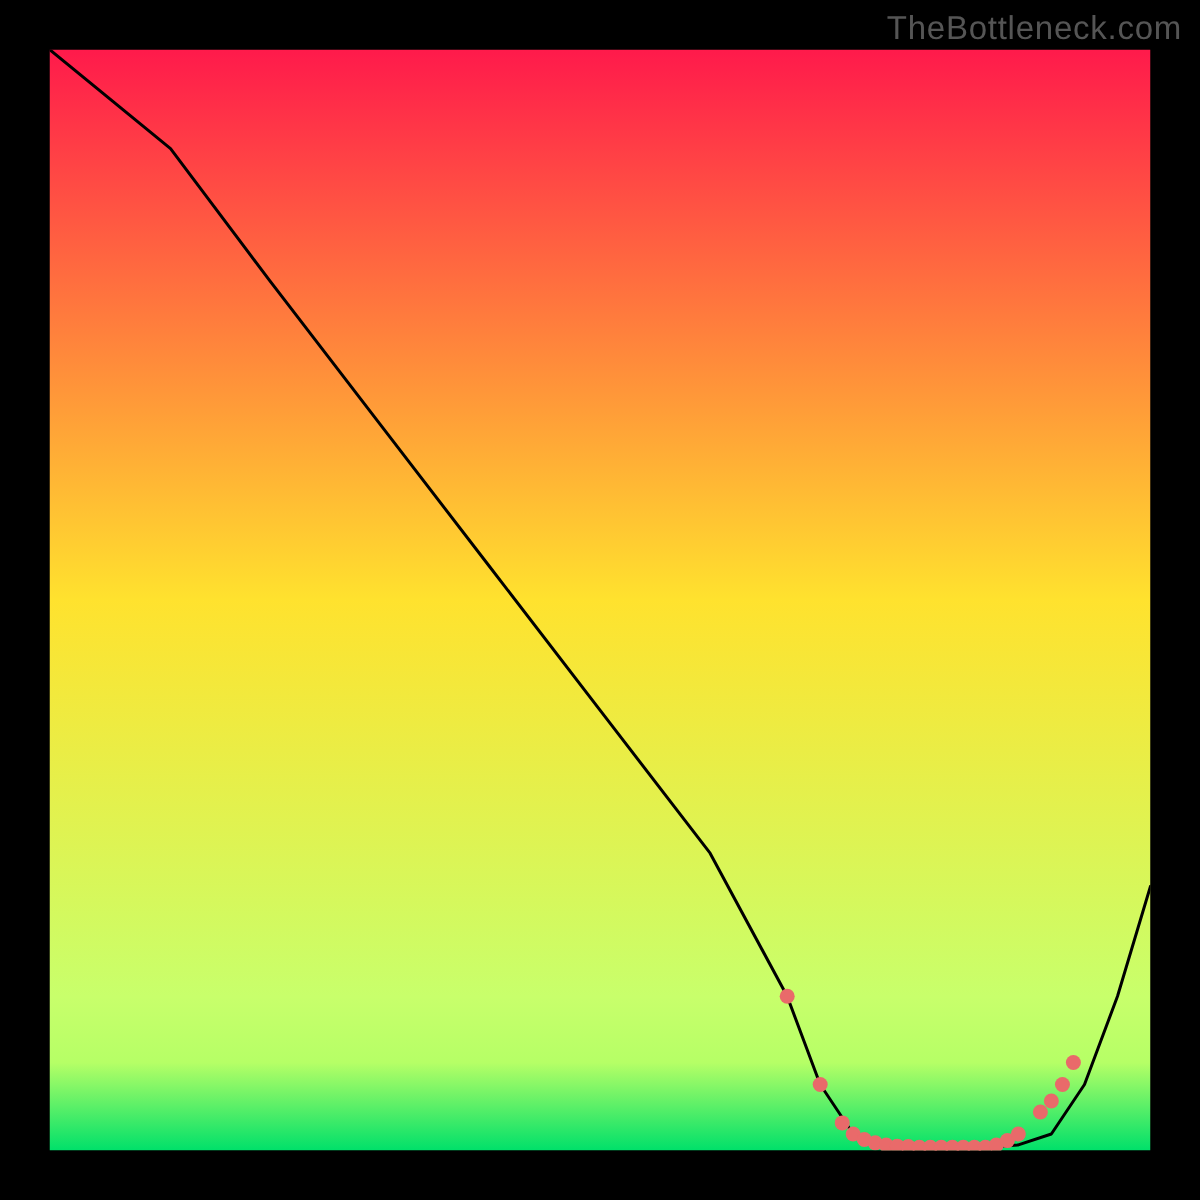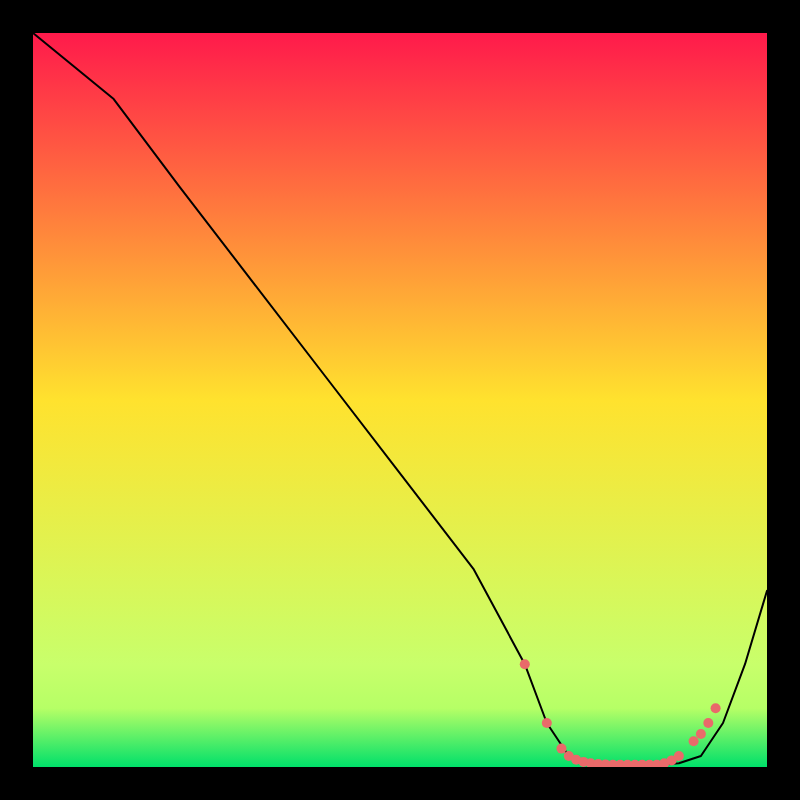--- a/index.html
+++ b/index.html
@@ -42,20 +42,21 @@
     stroke-linecap: round;
   }
   .dot {
     fill: #e96a6a;
   }
 </style>
 </head>
 <body>
 <div class="wrap">
 
+  <div class="watermark">TheBottleneck.com</div>
 
   <div class="plot">
     <svg id="plot-svg" width="734" height="734" viewBox="0 0 734 734">
       <defs>
         <linearGradient id="bg-grad" x1="0" y1="0" x2="0" y2="1">
           <stop id="g0" offset="0%" stop-color="#ff1a4b"></stop>
           <stop id="g1" offset="50%" stop-color="#ffe22e"></stop>
           <stop id="g2" offset="86%" stop-color="#c8ff6b"></stop>
           <stop id="g3" offset="92%" stop-color="#b6ff66"></stop>
           <stop id="g4" offset="100%" stop-color="#00e06a"></stop>

